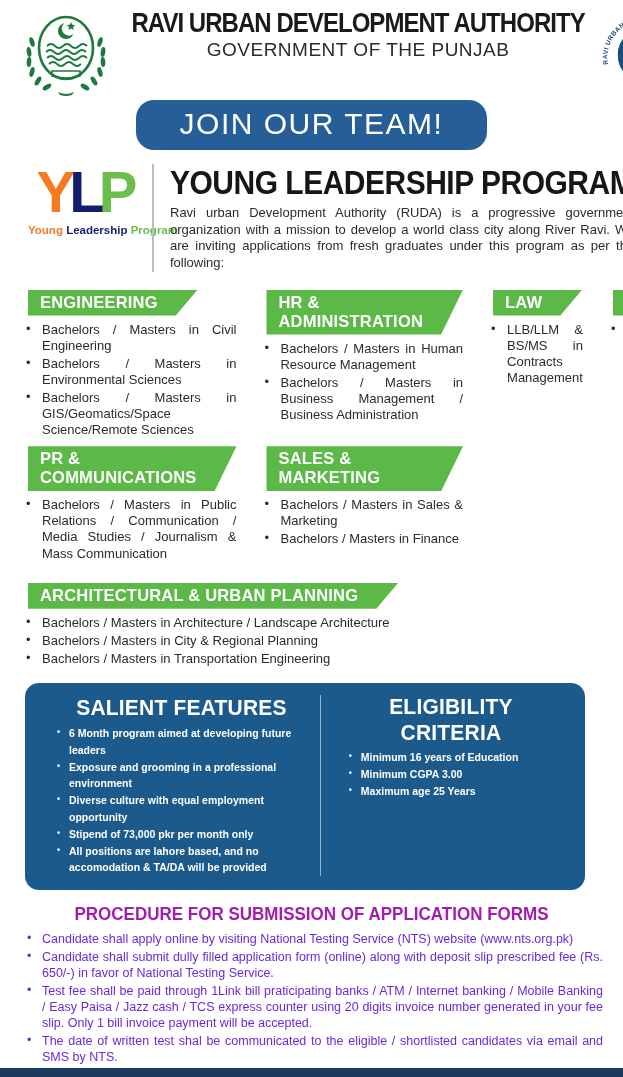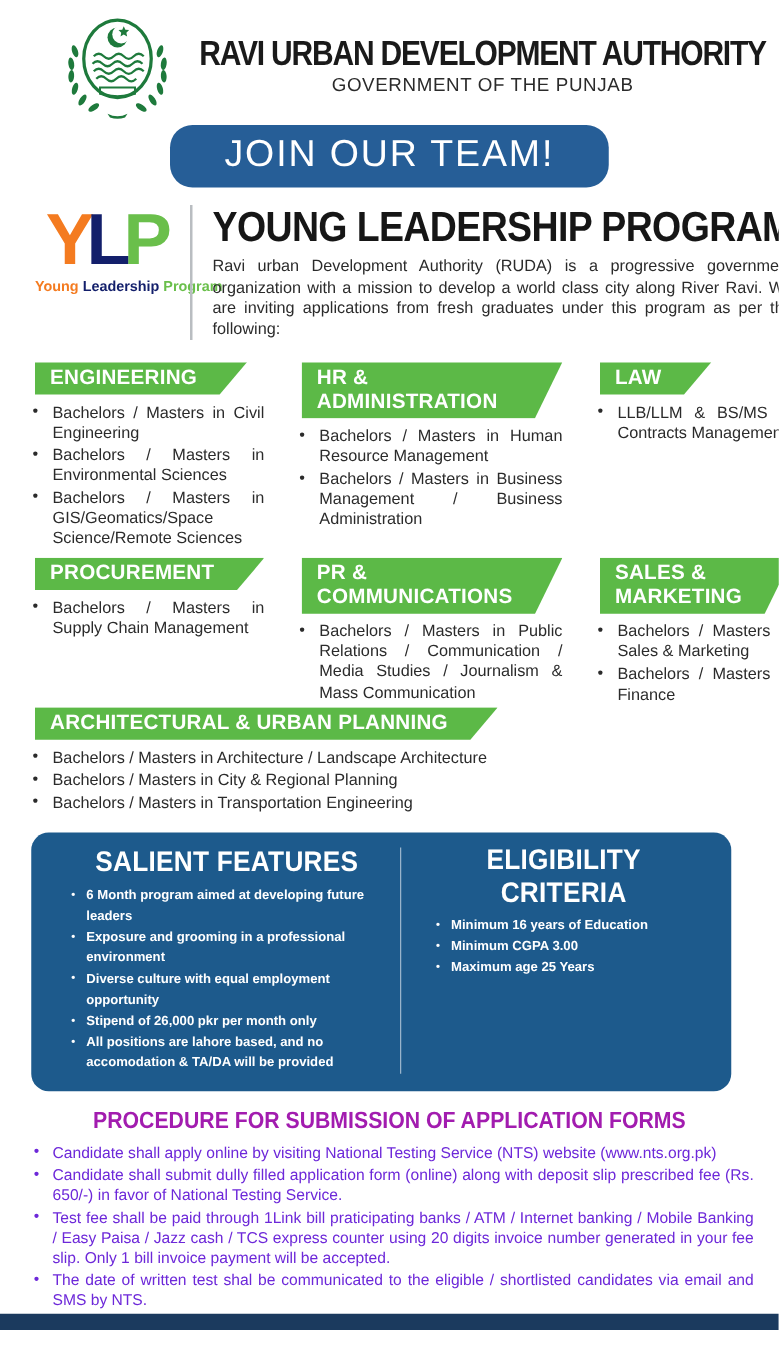--- a/index.html
+++ b/index.html
@@ -3,24 +3,24 @@
 <meta charset="utf-8">
 <style>
   * { margin:0; padding:0; box-sizing:border-box; }
   body {
     width:623px; height:1077px; margin:0 auto; background:#ffffff;
     font-family:"Liberation Sans", sans-serif; color:#231f20; overflow:hidden;
   }
   .page { width:623px; height:1077px; display:flex; flex-direction:column; }
 
   
-  .hdr { display:flex; align-items:center; justify-content:space-between; padding:8px 10px 0 14px; height:98px;margin-left:28px; }
+  .hdr { display:flex; align-items:flex-start; justify-content:space-between; padding:8px 10px 0 14px; height:98px; }
   .hdr-center { flex:1; text-align:center; padding:0 4px; }
   .hdr-title { font-size:25px; font-weight:bold; letter-spacing:-1px; color:#1a1a1a; display:inline-block; transform:scaleY(1.12) scaleX(.96); white-space:nowrap; }
-  .hdr-sub { font-size:15px; font-weight:400; letter-spacing:.5px; color:#2b2b2b; margin-top:2px; }
+  .hdr-sub { font-size:19px; font-weight:400; letter-spacing:.5px; color:#2b2b2b; margin-top:2px; }
   .logo-pj { width:104px; height:92px; flex:0 0 auto; }
   .logo-ruda { width:94px; height:94px; flex:0 0 auto; }
 
   
   .join-wrap { text-align:center; margin:2px 0 8px 0; }
   .join-btn { display:inline-block; background:#265e97; color:#fff; font-size:30px; font-weight:normal;
     letter-spacing:1.5px; padding:7px 44px 9px; border-radius:18px; border:none; }
 
   
   .ylp-row { display:flex; align-items:stretch; padding:6px 14px 4px 28px; gap:12px; }
@@ -30,29 +30,29 @@
   .ylp-l { color:#131f6b; }
   .ylp-p { color:#6abf4b; }
   .ylp-tag { font-size:11.5px; font-weight:bold; white-space:nowrap; margin-top:4px; }
   .tag-y { color:#f47b20; } .tag-l { color:#131f6b; } .tag-p { color:#6abf4b; }
   .ylp-div { width:2px; background:#b9bdc1; flex:0 0 auto; }
   .ylp-right { flex:1; padding-left:4px; }
   .ylp-head { font-size:30px; font-weight:bold; letter-spacing:-.5px; color:#161616; display:inline-block; transform:scaleY(1.12); transform-origin:left top; white-space:nowrap; }
   .ylp-para { font-size:13px; line-height:1.28; text-align:justify; margin-top:7px; color:#2b2b2b; }
 
   
-  .dept-grid { display:grid; grid-template-columns:1fr 1fr 1fr; column-gap:22px; padding:8px 20px 0 20px; }
+  .dept-grid { display:grid; grid-template-columns:1fr 1fr 1fr 1fr; column-gap:22px; padding:8px 20px 0 20px; }
   .banner { display:inline-block; background:#5cb947; color:#fff; font-weight:bold; font-size:16.5px;
     letter-spacing:.2px; padding:3px 40px 4px 12px; margin:6px 0 6px 8px;
     clip-path:polygon(0 0,100% 0,calc(100% - 22px) 100%,0 100%); }
   .blist { list-style:none; }
   .blist li { position:relative; font-size:13px; line-height:1.24; padding-left:22px; margin-bottom:2px; color:#2b2b2b; text-align:justify; }
   .blist li::before { content:"•"; position:absolute; left:6px; top:-1px; color:#2b2b2b; }
   .dept-full { padding:0 20px; }
-  .dept-full .banner { margin-top:0; }
+  .dept-full .banner { margin-top:19px; }
 
   
   .info-box { margin:14px 38px 0 25px; background:#1d5a8c; border-radius:14px; padding:12px 18px 14px; display:grid; grid-template-columns:1.12fr 1fr; }
   .info-col { padding:0 10px; }
   .info-col.right { border-left:1px solid rgba(255,255,255,.55); padding-left:24px; }
   .info-title { color:#fff; font-weight:bold; font-size:21px; letter-spacing:.2px; text-align:center; margin-bottom:6px; display:block; transform:scaleY(1.08); }
   .ilist { list-style:none; }
   .ilist li { position:relative; color:#fff; font-weight:bold; font-size:10.5px; line-height:1.6; padding-left:16px; }
   .ilist li::before { content:"•"; position:absolute; left:4px; top:0; font-size:9px; }
 
@@ -195,21 +195,21 @@
     </ul>
   </div>
 
   <div class="info-box">
     <div class="info-col">
       <span class="info-title">SALIENT FEATURES</span>
       <ul class="ilist">
         <li>6 Month program aimed at developing future leaders</li>
         <li>Exposure and grooming in a professional environment</li>
         <li>Diverse culture with equal employment opportunity</li>
-        <li>Stipend of 26,000 pkr per month only</li>
+        <li>Stipend of 73,000 pkr per month only</li>
         <li>All positions are lahore based, and no accomodation &amp; TA/DA will be provided</li>
       </ul>
     </div>
     <div class="info-col right">
       <span class="info-title">ELIGIBILITY CRITERIA</span>
       <ul class="ilist">
         <li>Minimum 16 years of Education</li>
         <li>Minimum CGPA 3.00</li>
         <li>Maximum age 25 Years</li>
       </ul>

